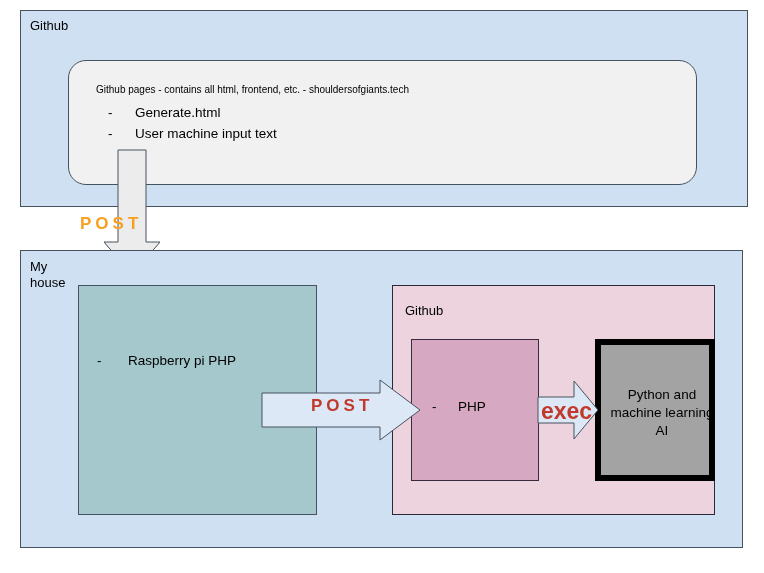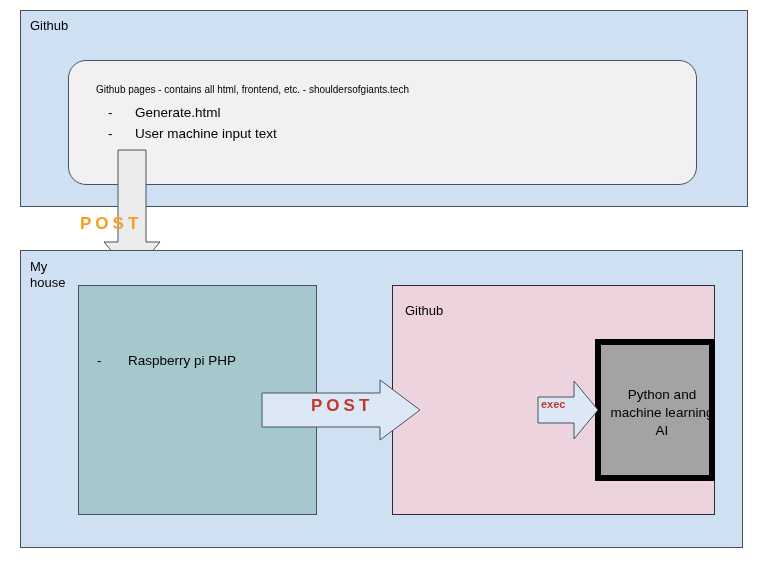--- a/index.html
+++ b/index.html
@@ -163,21 +163,21 @@
     color: #f7a020;
   }
   .label-post-right {
     left: 311px; top: 396px;
     font-size: 17px;
     letter-spacing: 4px;
     color: #c0392b;
   }
   .label-exec {
     left: 541px; top: 398px;
-    font-size: 11px;
+    font-size: 23px;
     letter-spacing: 0px;
     color: #c0392b;
   }
 </style>
 </head>
 <body>
 
 <div class="canvas">
 
   <div class="zone zone-github">
@@ -211,20 +211,25 @@
   <div class="box-rpi">
     <div class="row">
       <span class="dash">-</span><span>Raspberry pi PHP</span>
     </div>
   </div>
 
   <div class="box-laptop">
     <div class="zone-label">Github</div>
   </div>
 
+  <div class="box-php">
+    <div class="row">
+      <span class="dash">-</span><span>PHP</span>
+    </div>
+  </div>
 
   <div class="box-python">
     <div class="row">Python and machine learning AI</div>
   </div>
 
   <svg class="arrow-svg arrow-post-right" width="160" height="60" viewBox="0 0 160 60">
     <polygon points="0,13 118,13 118,0 158,30 118,60 118,47 0,47" fill="#dce8f5" stroke="#46535e" stroke-width="1"></polygon>
   </svg>
   <div class="arrow-label label-post-right">POST</div>
 

